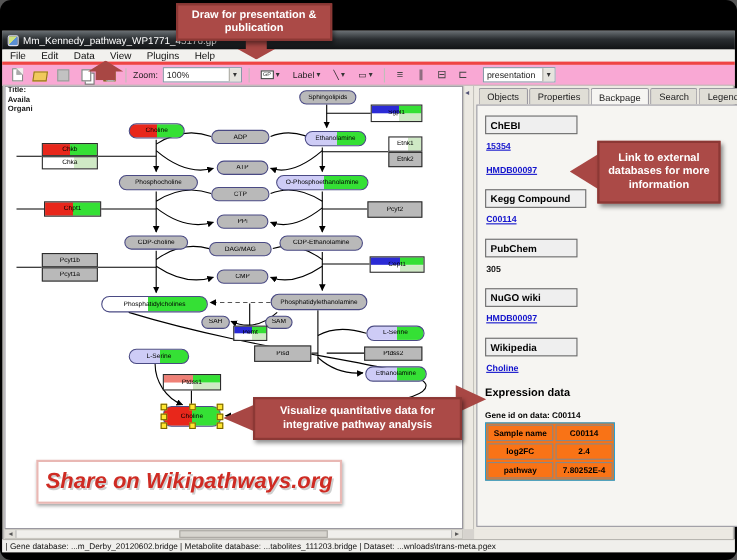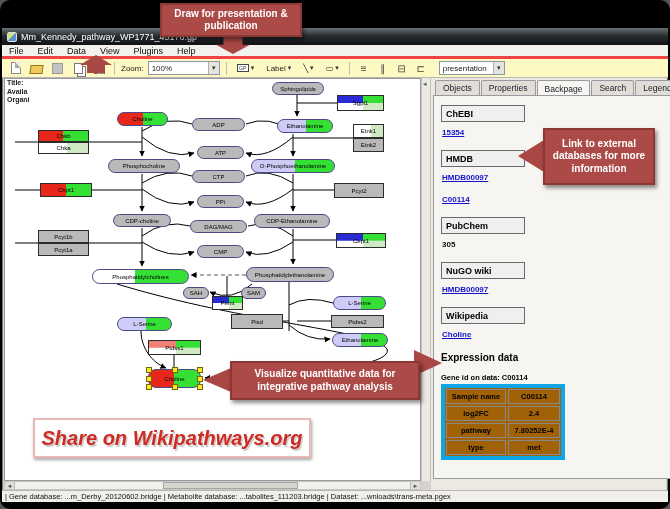--- a/index.html
+++ b/index.html
@@ -9,21 +9,21 @@
 
   
   #window-bg{position:absolute;left:2px;top:28px;width:666px;height:474px;background:#d6d3ce;border:1px solid #777;}
   #titlebar{position:absolute;left:2px;top:28px;width:666px;height:17px;
             background:linear-gradient(#6a7074,#2a2e31 45%,#101214);color:#fff;font-size:9px;
             display:flex;align-items:center;padding-left:5px;gap:4px;}
   #app-icon{width:10px;height:10px;background:linear-gradient(135deg,#cfe27e 0 45%,#5a8fd4 45%);border-radius:2px;border:1px solid #dde;}
   #menubar{position:absolute;left:2px;top:45px;width:666px;height:14px;background:#f2f1ee;border-bottom:3px solid #ef4444;
            display:flex;align-items:center;font-size:9px;color:#111;}
   .menu-item{padding:1px 7px;cursor:default;}
-  #toolbar{position:absolute;left:2px;top:59px;width:666px;height:19px;background:#fef9c3;border-bottom:1px solid #b8b6b0;
+  #toolbar{position:absolute;left:2px;top:59px;width:666px;height:19px;background:#f9a8d4;border-bottom:1px solid #b8b6b0;
            display:flex;align-items:center;gap:4px;padding-left:5px;font-size:8px;color:#222;}
   .tb-btn{width:17px;height:15px;display:flex;align-items:center;justify-content:center;border:1px solid transparent;}
   .tb-sep{width:1px;height:13px;background:#c0beb8;margin:0 2px;}
   .ic-new{width:10px;height:12px;background:#fff;border:1px solid #888;position:relative;}
   .ic-new:after{content:"";position:absolute;right:-1px;top:-1px;border:3px solid #f2f1ee;border-left-color:#aaa;border-bottom-color:#aaa;}
   .ic-open{width:13px;height:9px;background:#f0c95c;border:1px solid #96761e;transform:skewX(-8deg);margin-top:3px;}
   .ic-save{width:11px;height:11px;background:#c2c2c2;border:1px solid #9a9a9a;}
   .ic-copy{width:9px;height:11px;background:#fff;border:1px solid #777;box-shadow:3px 3px 0 -1px #fff,3px 3px 0 0 #777;}
   .ic-paste{width:11px;height:12px;background:#caa25c;border:1px solid #7a5a20;position:relative;}
   .ic-paste:after{content:"";position:absolute;left:2px;top:2px;width:5px;height:7px;background:#fff;border:1px solid #999;}
@@ -77,21 +77,21 @@
   .tab.active{background:#f6f5f2;padding-top:3px;position:relative;top:1px;}
   #panel-body{position:absolute;left:2px;top:17px;width:278px;height:384px;background:#f6f5f2;border:1px solid #9a98a0;
               overflow:hidden;padding:9px 0 0 7px;}
   .bp-header{width:84px;height:17px;background:#efefef;border:1px solid #6a6a6a;font-size:9px;font-weight:bold;
              display:flex;align-items:center;padding-left:4px;color:#000;margin-bottom:6px;}
   .bp-header.wide{width:92px;}
   .bp-link{display:block;font-size:8px;font-weight:bold;color:#1212cc;text-decoration:underline;margin:0 0 13px 1px;}
   .bp-value{font-size:8px;font-weight:bold;color:#111;margin:0 0 13px 1px;}
   #expr-heading{font-size:10px;font-weight:bold;color:#000;margin:4px 0 10px 0;}
   #geneid{font-size:7.5px;font-weight:bold;color:#000;margin-bottom:2px;}
-  #bp-table{border:4px solid #0ea5e9;display:inline-block;background:#a16207;}
+  #bp-table{border:1px solid #0ea5e9;display:inline-block;background:#f97316;}
   .bp-row{display:flex;}
   .bp-cell{width:60px;height:15px;border:1px solid #888;margin:1px;font-size:7.5px;font-weight:bold;
            display:flex;align-items:center;justify-content:center;color:#000;}
   .bp-cell.c2{width:52px;}
 
   
   .callout{position:absolute;background:#ab4a47;border:2px solid #8c3835;color:#fff;font-weight:bold;font-size:10px;
            display:flex;align-items:center;justify-content:center;text-align:center;padding:2px 6px;line-height:1.25;
            box-shadow:2px 3px 4px rgba(0,0,0,.45);z-index:50;}
   .arrowshape{position:absolute;background:#a84744;z-index:49;filter:drop-shadow(1px 2px 2px rgba(0,0,0,.4));}
@@ -370,24 +370,24 @@
         <div class="tab">Search</div>
         <div class="tab">Legend</div>
       </div>
     <div id="panel-body">
       <div id="bp-sections">
           <div class="bp-section">
             <div class="bp-header">ChEBI</div>
             <a class="bp-link">15354</a>
           </div>
           <div class="bp-section">
-            <div class="bp-header">HMDB</div>
             <a class="bp-link">HMDB00097</a>
           </div>
           <div class="bp-section">
+            <div class="bp-header wide">Kegg Compound</div>
             <a class="bp-link">C00114</a>
           </div>
           <div class="bp-section">
             <div class="bp-header">PubChem</div>
             <div class="bp-value">305</div>
           </div>
           <div class="bp-section">
             <div class="bp-header">NuGO wiki</div>
             <a class="bp-link">HMDB00097</a>
           </div>
@@ -400,23 +400,20 @@
       <div id="geneid">Gene id on data: C00114</div>
       <div id="bp-table"><div class="bp-row">
             <div class="bp-cell">Sample name</div>
             <div class="bp-cell c2">C00114</div>
           </div><div class="bp-row">
             <div class="bp-cell">log2FC</div>
             <div class="bp-cell c2">2.4</div>
           </div><div class="bp-row">
             <div class="bp-cell">pathway</div>
             <div class="bp-cell c2">7.80252E-4</div>
-          </div><div class="bp-row">
-            <div class="bp-cell">type</div>
-            <div class="bp-cell c2">met</div>
           </div></div>
     </div>
   </div>
 
   <div id="hscroll">
     <div class="sc-btn">◄</div>
     <div id="sc-track">
       <div id="sc-thumb"></div>
     </div>
     <div class="sc-btn right">►</div>

